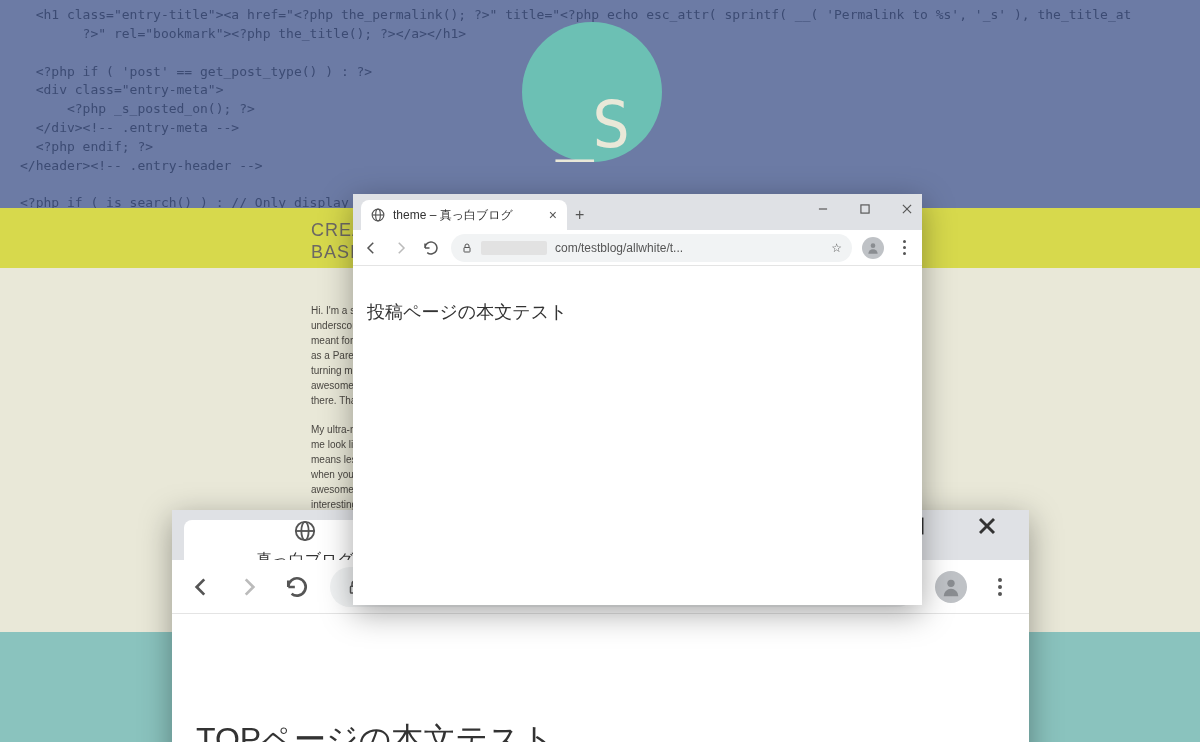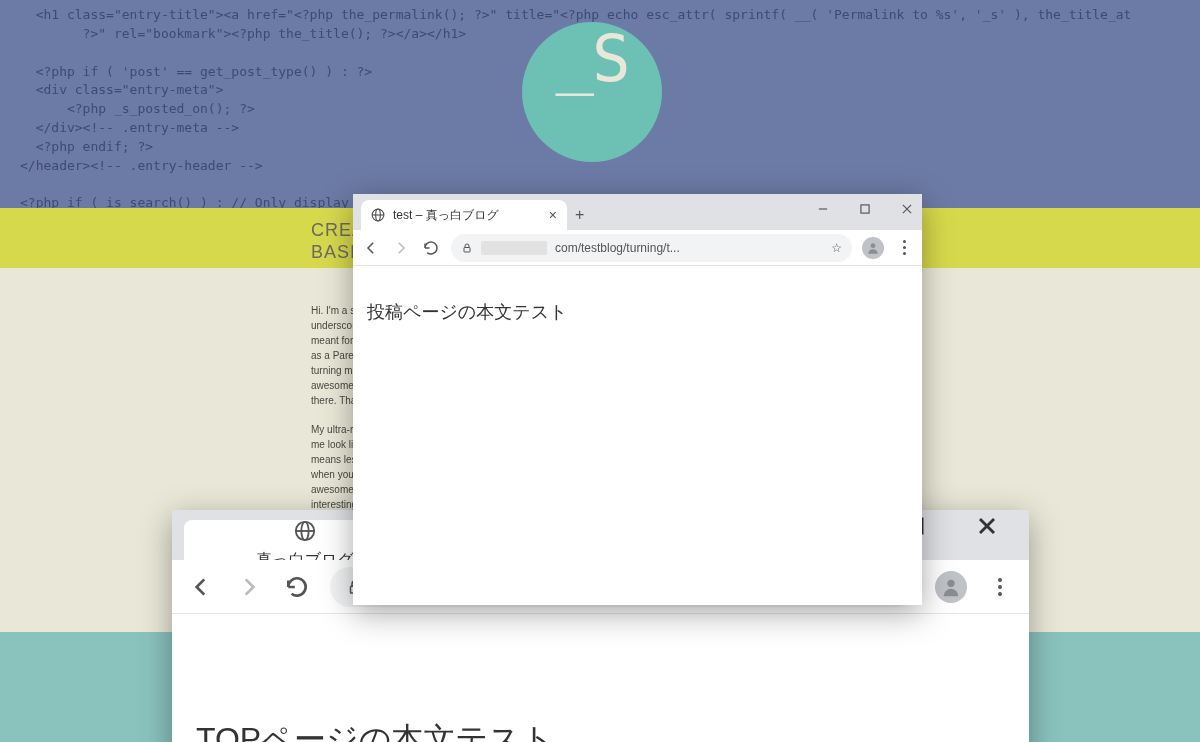--- a/index.html
+++ b/index.html
@@ -10,21 +10,21 @@
   background: #6c7ba5; padding: 6px 20px; font-family: Consolas, monospace;
   font-size: 13px; color: #3c4b73; line-height: 1.45; white-space: pre; overflow: hidden;
 }
 
 .bg-yellow { position: absolute; left: 0; top: 208px; width: 1200px; height: 60px; background: #d7d94c; }
 .bg-cream  { position: absolute; left: 0; top: 268px; width: 1200px; height: 364px; background: #e9e8d8; }
 .bg-teal   { position: absolute; left: 0; top: 632px; width: 1200px; height: 110px; background: #8ac3be; }
 
 .logo-circle {
   position: absolute; left: 522px; top: 22px; width: 140px; height: 140px;
-  border-radius: 50%; background: #6cc0b4; display: flex; align-items: flex-start;
+  border-radius: 50%; background: #6cc0b4; display: flex; align-items: flex-end;
   justify-content: center; color: #e9e8d8; font-family: Consolas, monospace;
 }
 .logo-text { font-size: 64px; letter-spacing: -2px; }
 
 .heading {
   position: absolute; left: 311px; top: 220px; color: #6d6964;
   font-size: 18px; line-height: 1.2; letter-spacing: 1px;
 }
 .body-copy {
   position: absolute; left: 311px; top: 303px; width: 160px;
@@ -192,21 +192,21 @@
 <div class="browser b1">
   <div class="tabstrip">
     <div class="tab">
       <span class="globe">
         <svg viewBox="0 0 24 24" width="14" height="14">
             <circle cx="12" cy="12" r="10" fill="none" stroke="#555" stroke-width="2"></circle>
             <ellipse cx="12" cy="12" rx="4" ry="10" fill="none" stroke="#555" stroke-width="2"></ellipse>
             <line x1="2" y1="12" x2="22" y2="12" stroke="#555" stroke-width="2"></line>
           </svg>
       </span>
-      <span class="tab-title">test – 真っ白ブログ</span>
+      <span class="tab-title">theme – 真っ白ブログ</span>
       <span class="b1-x">×</span>
     </div>
     <span class="plus-btn">+</span>
     <div class="winctrl">
       <span>
           <svg width="14" height="14" viewBox="0 0 24 24">
             <line x1="5" y1="12" x2="19" y2="12" stroke="#555" stroke-width="2"></line>
           </svg>
         </span>
       <span>
@@ -239,21 +239,21 @@
         </svg>
       </span>
     <div class="addrbar">
       <span>
           <svg width="12" height="12" viewBox="0 0 24 24">
             <rect x="6" y="11" width="12" height="9" rx="1" fill="none" stroke="#555" stroke-width="2"></rect>
             <path d="M8 11V8a4 4 0 0 1 8 0v3" fill="none" stroke="#555" stroke-width="2"></path>
           </svg>
         </span>
       <span class="addr-blur"></span>
-      <span class="addr-text">com/testblog/turning/t...</span>
+      <span class="addr-text">com/testblog/allwhite/t...</span>
       <span class="star" style="margin-left:auto">☆</span>
     </div>
     <span class="avatar">
         <svg width="14" height="14" viewBox="0 0 24 24">
           <circle cx="12" cy="8" r="4" fill="#8a8d91"></circle>
           <path d="M4 22a8 8 0 0 1 16 0" fill="#8a8d91"></path>
         </svg>
       </span>
     <span class="icon-btn dots">
         <span></span>

